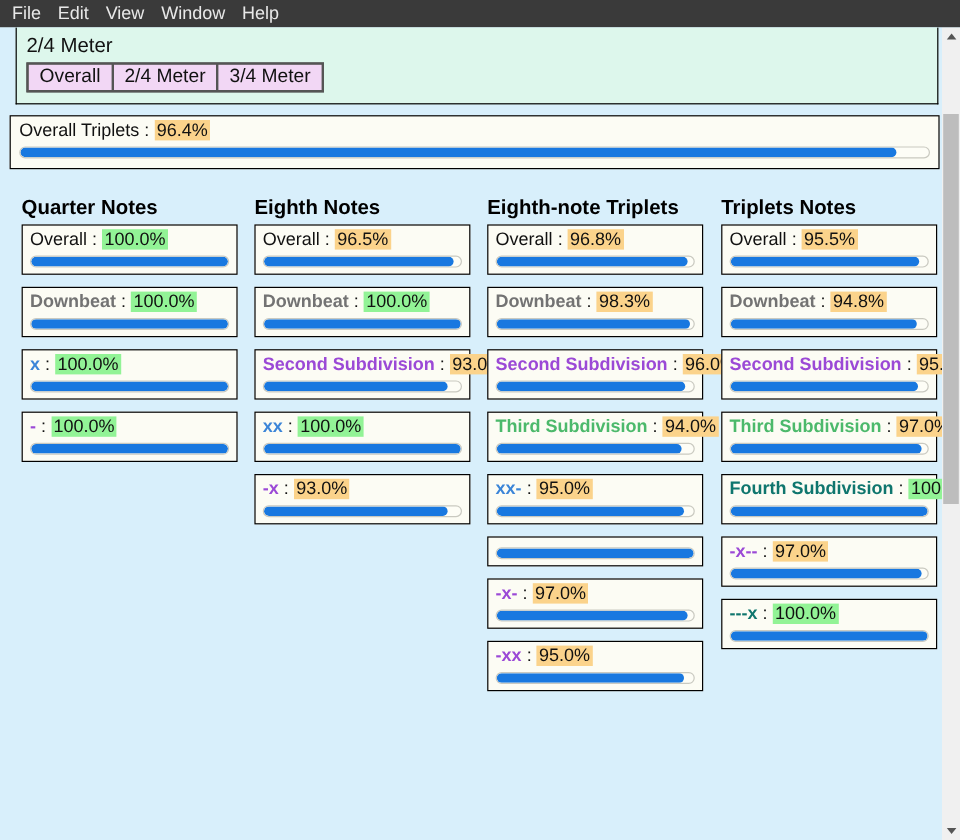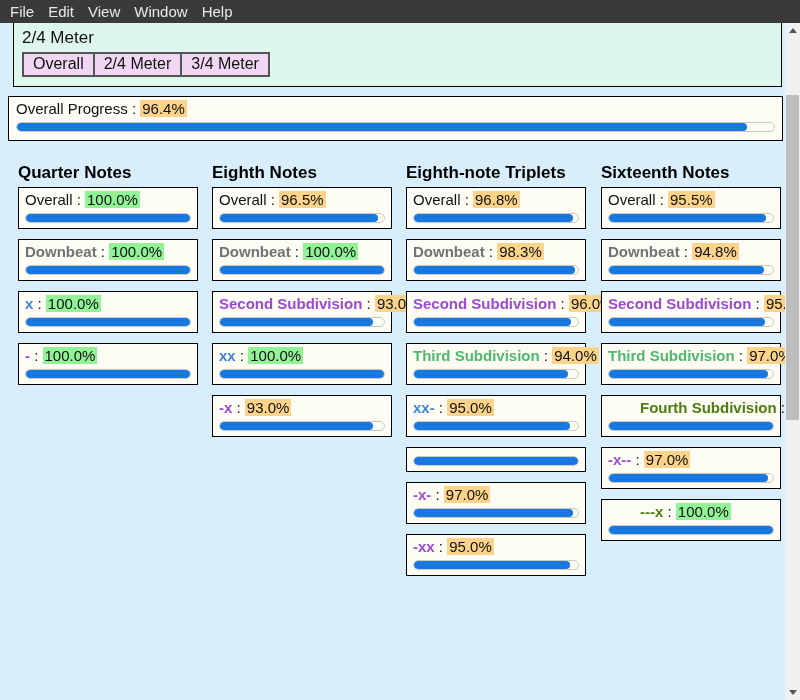--- a/index.html
+++ b/index.html
@@ -127,21 +127,21 @@
     background: #fcfcf4;
     border: 1px solid #000;
     padding: 3px 6px 5px 6px;
     margin-bottom: 10px;
   }
   .card-label { font-weight: bold; }
   .card-label.plain { font-weight: normal; color: #111; }
   .lbl-downbeat { color: #737373; }
   .lbl-second   { color: #9b49d6; }
   .lbl-third    { color: #4cb96b; }
-  .lbl-fourth   { color: #4d7c0f; margin-left: 32px; }
+  .lbl-fourth   { color: #0f766e; }
   .lbl-x        { color: #3b85d8; }
   .lbl-dash     { color: #9b49d6; }
 
   
   #scrollbar {
     position: absolute;
     right: 0; top: 23px;
     width: 15px; height: 677px;
     background: #f0f0f0;
   }
@@ -189,21 +189,21 @@
       <div id="header-title">2/4 Meter</div>
       <div id="tabbar">
           <div class="tab">Overall</div>
           <div class="tab">2/4 Meter</div>
           <div class="tab">3/4 Meter</div>
         </div>
     </div>
 
     <div id="overall-panel">
       <div class="line">
-        <span>Overall Progress</span>
+        <span>Overall Triplets</span>
         <span>:</span>
         <span class="pct warn">96.4%</span>
       </div>
       <div class="bar">
           <i id="overall-fill" style="width: 96.4%;"></i>
         </div>
     </div>
 
     <div id="columns">
         <div class="column" style="left: 18px;">
@@ -310,21 +310,21 @@
             </div>
           </div>
           <div class="card">
             <div class="line"><span class="card-label lbl-dash">-xx</span> <span>:</span> <span class="pct warn">95.0%</span></div>
             <div class="bar">
               <i style="width: 95%;"></i>
             </div>
           </div>
         </div>
         <div class="column" style="left: 601px;">
-          <div class="col-title">Sixteenth Notes</div>
+          <div class="col-title">Triplets Notes</div>
           <div class="card">
             <div class="line"><span class="card-label plain">Overall</span> <span>:</span> <span class="pct warn">95.5%</span></div>
             <div class="bar">
               <i style="width: 95.5%;"></i>
             </div>
           </div>
           <div class="card">
             <div class="line"><span class="card-label lbl-downbeat">Downbeat</span> <span>:</span> <span class="pct warn">94.8%</span></div>
             <div class="bar">
               <i style="width: 94.8%;"></i>

